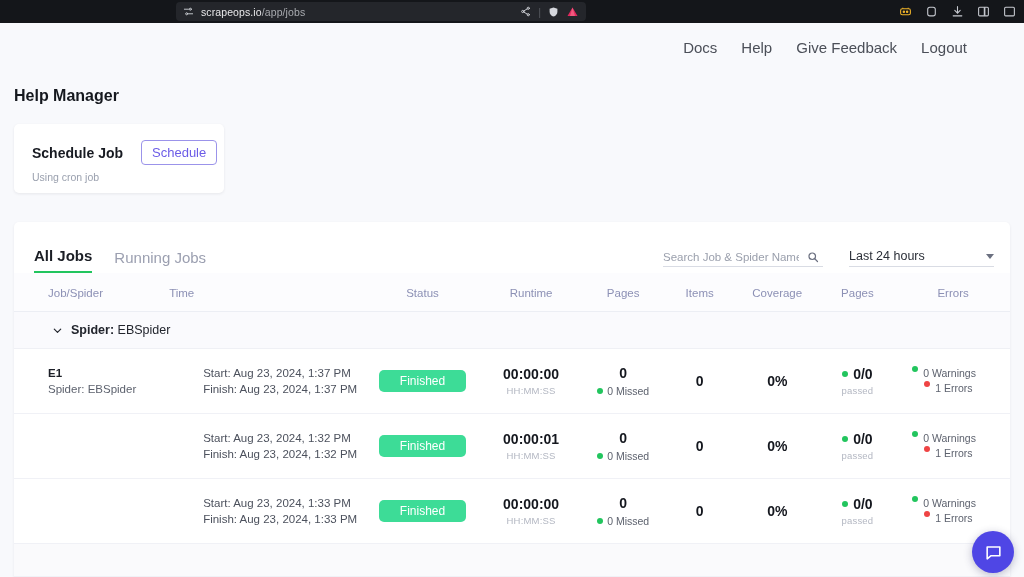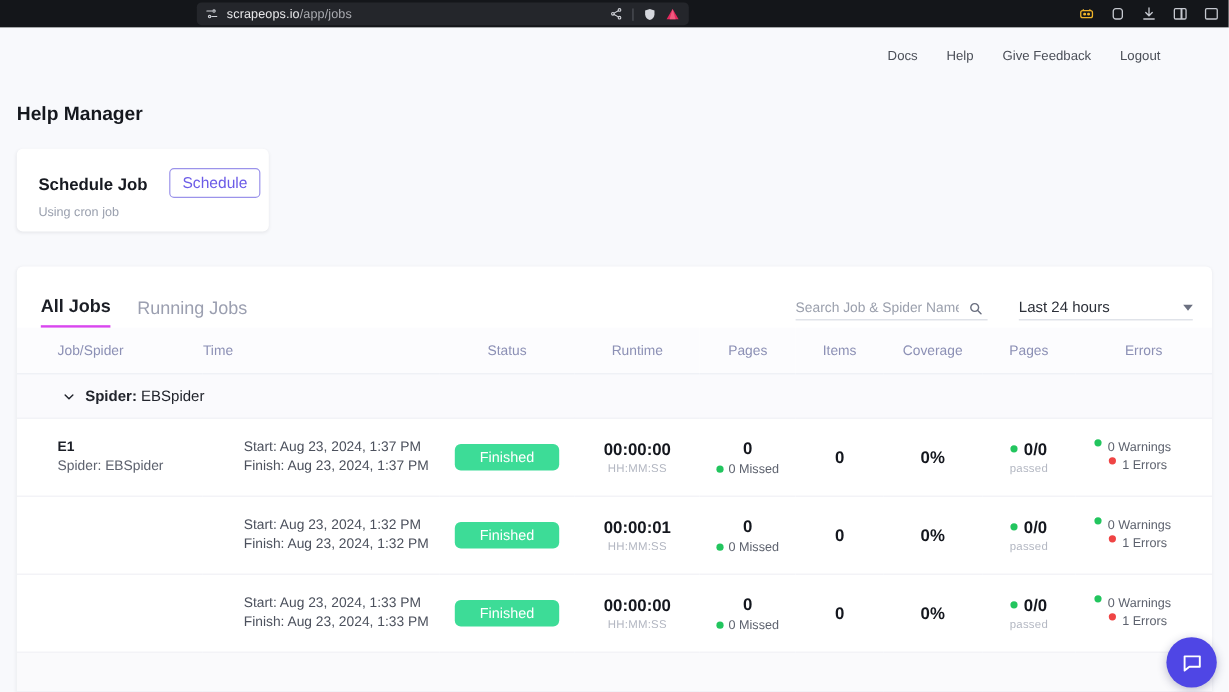--- a/index.html
+++ b/index.html
@@ -11,21 +11,21 @@
   }
 
   
   .browser-bar {
     height: 23px; width: 1024px;
     background: #14161a;
     display: flex; align-items: center;
     position: relative;
   }
   .url-pill {
-    position: absolute; left: 164px; top: 2px;
+    position: absolute; left: 176px; top: 2px;
     height: 19px; width: 410px;
     background: #24262b; border-radius: 4px;
     display: flex; align-items: center; gap: 7px;
     padding: 0 7px;
   }
   .url-text {
     font-size: 10.5px; color: #e8e8ea; letter-spacing: .1px;
     white-space: nowrap;
   }
   .url-text .dim { color: #a9abb0; }
@@ -43,21 +43,21 @@
     width: 1024px; height: 554px;
     background: #f8f9fc;
     position: relative;
     overflow: hidden;
   }
   .topnav {
     height: 48px; display: flex; align-items: center;
     justify-content: flex-end; gap: 24px; padding: 0 57px 0 0;
   }
   .topnav a {
-    font-size: 11px; color: #4b4f58; text-decoration: none;
+    font-size: 15px; color: #4b4f58; text-decoration: none;
     white-space: nowrap;
   }
 
   .page-title {
     font-size: 16px; font-weight: bold; color: #15181e;
     padding: 16px 0 0 14px;
   }
 
   
   .schedule-card {
@@ -90,21 +90,21 @@
     display: flex; align-items: flex-end;
     padding: 18px 16px 0 20px; height: 51px;
   }
   .tabs { display: flex; gap: 22px; align-items: flex-end; }
   .tab {
     font-size: 15px; color: #9b9fb0; padding-bottom: 7px;
     cursor: pointer; white-space: nowrap;
   }
   .tab.active {
     color: #1b1e25; font-weight: bold;
-    border-bottom: 2px solid #d946ef;
+    border-bottom: 2px solid #22c55e;
   }
   .head-tools {
     margin-left: auto; display: flex; align-items: flex-end; gap: 26px;
     padding-bottom: 6px;
   }
   .search-box {
     display: flex; align-items: center; gap: 8px;
     border-bottom: 1px solid #d9dce4; padding-bottom: 3px; width: 160px;
   }
   .search-box input {

